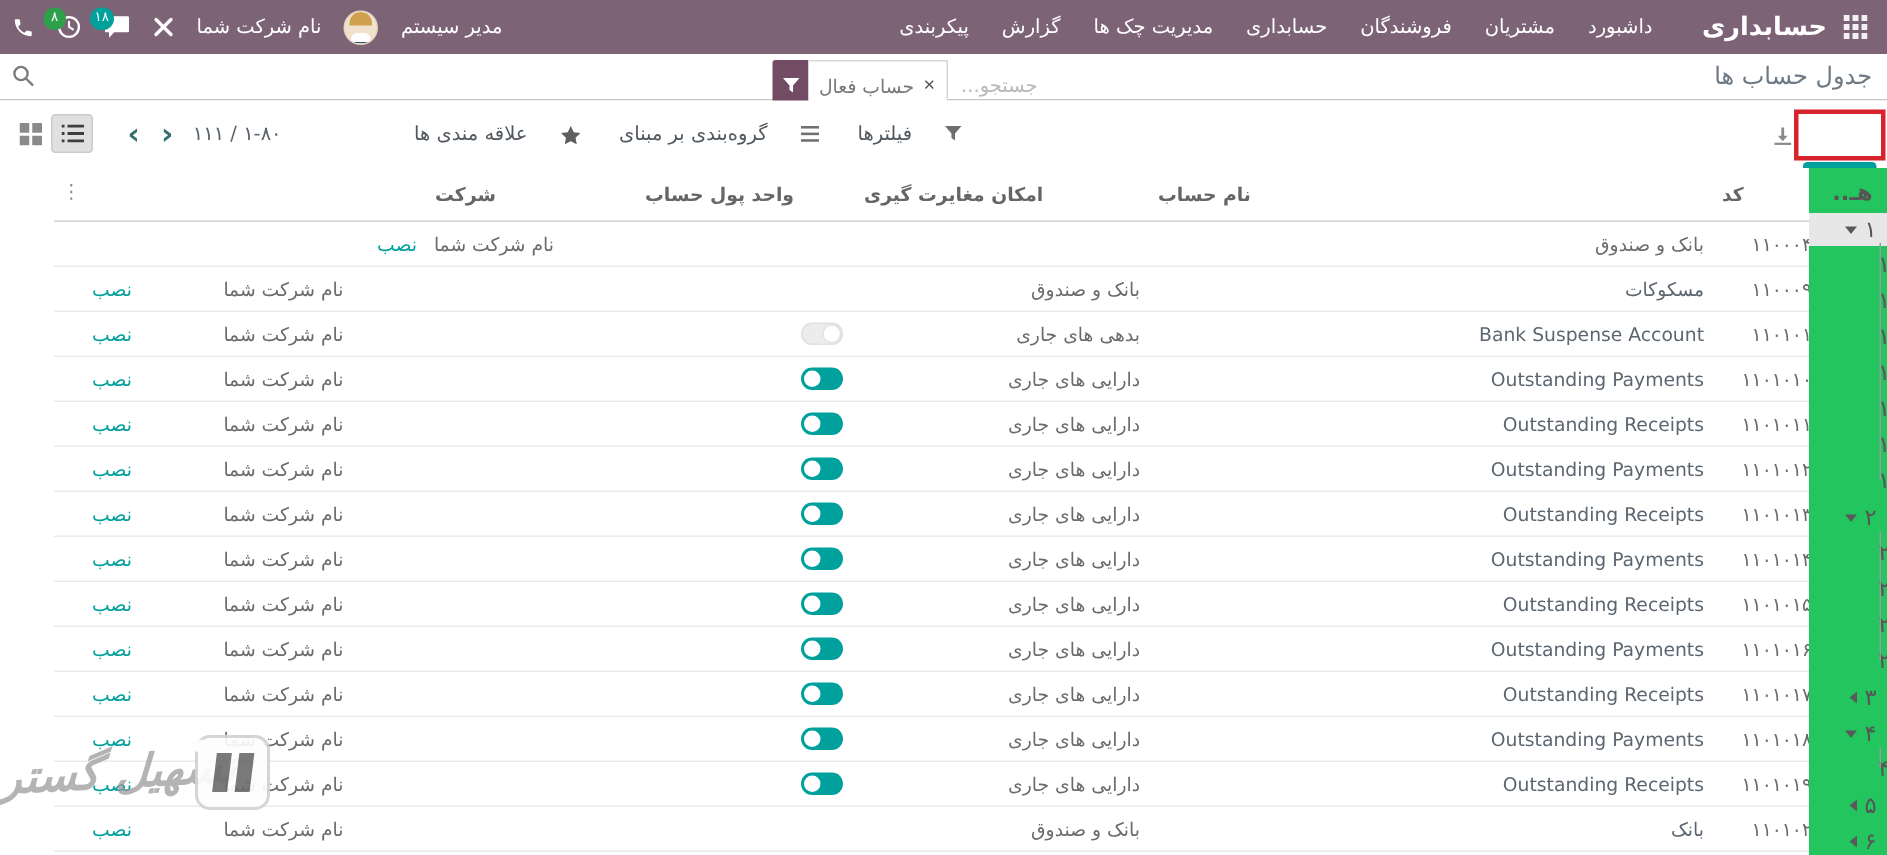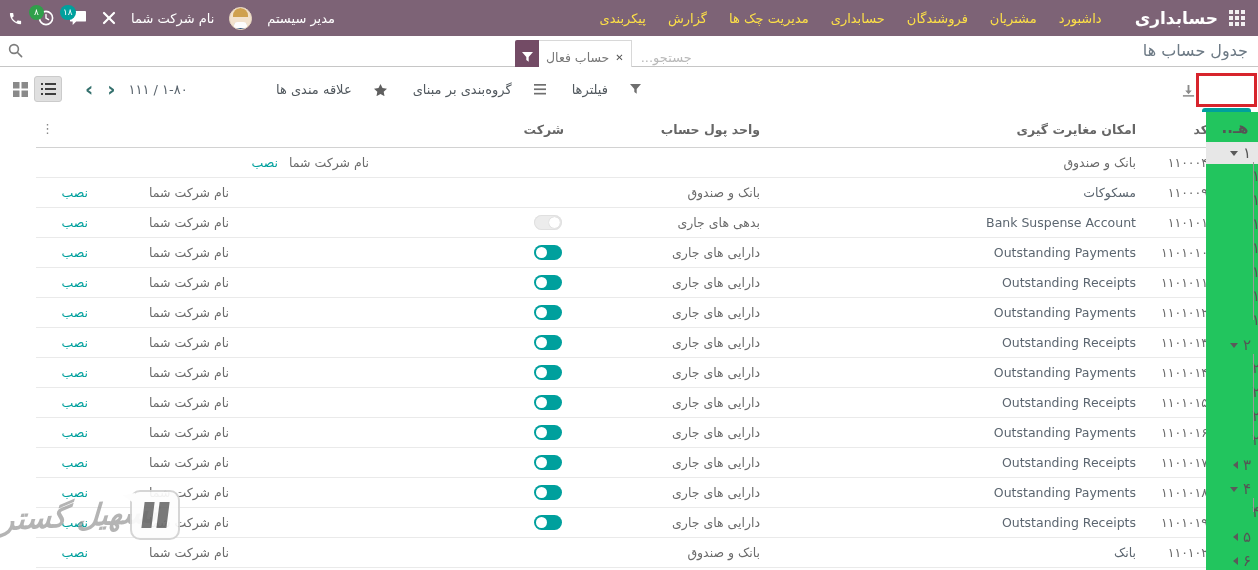--- a/index.html
+++ b/index.html
@@ -6,21 +6,21 @@
   html,body { width:1258px; height:570px; overflow:hidden; }
   body { font-family:"DejaVu Sans", sans-serif; direction:rtl; background:#fff; position:relative; }
 
   
   .topbar { height:36px; background:#7d6376; color:#fff; display:flex; align-items:center;
             justify-content:space-between; padding:0 8px; }
   .tb-right { display:flex; align-items:center; }
   .apps-btn { width:26px; height:26px; display:grid; place-items:center; cursor:pointer; }
   .brand { font-size:17px; font-weight:bold; margin:0 6px 0 22px; }
   .menu { display:flex; align-items:center; }
-  .menu a { color:#fde047; font-size:13px; padding:0 11px; text-decoration:none; cursor:pointer; white-space:nowrap; }
+  .menu a { color:#ffffff; font-size:13px; padding:0 11px; text-decoration:none; cursor:pointer; white-space:nowrap; }
   .tb-left { display:flex; align-items:center; direction:ltr; gap:15px; }
   .tray-ic { position:relative; display:grid; place-items:center; cursor:pointer; }
   .badge { position:absolute; top:-5px; left:-9px; min-width:15px; height:15px; border-radius:8px;
            font-size:9px; line-height:15px; text-align:center; color:#fff; padding:0 3px; }
   .badge.green { background:#2fa04a; }
   .badge.teal  { background:#00a09d; }
   .company-lbl, .user-lbl { font-size:13px; color:#fff; direction:rtl; cursor:pointer; white-space:nowrap; }
   .avatar { width:23px; height:23px; border-radius:50%; background:#f2e2cd; position:relative; overflow:hidden; border:1px solid #e8d7c0; }
   .avatar::before { content:''; position:absolute; top:0; left:3px; right:3px; height:9px; background:#cfa14f; border-radius:8px 8px 0 0; }
   .avatar::after { content:''; position:absolute; bottom:0; left:4px; right:4px; height:7px; background:#fdfdfd; border-radius:4px 4px 0 0; box-shadow:inset 0 -1px 0 #28527e; }
@@ -51,21 +51,21 @@
   .pg-arrow { font-size:20px; font-weight:bold; color:#34706d; cursor:pointer; line-height:1; padding:0 7px; }
   .pager { font-size:13px; color:#5a646d; direction:ltr; unicode-bidi:bidi-override; margin-left:6px; }
   .viewbar .gap { width:16px; }
 
   
   .tablewrap { position:absolute; top:112px; right:0; width:1222px; bottom:0; background:#fff; }
   .thead, .trow { display:grid; direction:rtl;
        grid-template-columns:44px 72px 376px 196px 146px 140px 190px 1fr; }
   .thead { height:36px; border-bottom:1px solid #d2d2d2; position:relative; }
   .thead .hcell { font-size:12.5px; font-weight:bold; color:#666; line-height:36px; padding:0 6px;
-                  text-align:right; white-space:nowrap; overflow:hidden; cursor:pointer; }
+                  text-align:left; white-space:nowrap; overflow:hidden; cursor:pointer; }
   .dots { position:absolute; left:5px; top:9px; font-size:13px; color:#8a8a8a; letter-spacing:0; cursor:pointer; }
   .trow { height:30px; border-bottom:1px solid #eaeaea; }
   .cell { font-size:12.5px; color:#6b6b6b; line-height:29px; padding:0 6px; text-align:right;
           white-space:nowrap; overflow:hidden; }
   .c-check, .h-check { display:grid; place-items:center; }
   .cb { width:13px; height:13px; border:1px solid #ababab; border-radius:2px; background:#fff; cursor:pointer; display:block; }
   .c-name { color:#5c6670; }
   .c-rec { display:flex; align-items:center; padding-right:8px; }
   .c-comp { padding-right:55px; }
   .install { color:#00a09d; cursor:pointer; text-decoration:none; }
@@ -257,20 +257,21 @@
     <span class="pager">۱۱۱ / ۱-۸۰</span>
   </div>
 </div>
 
 <div class="tablewrap">
   <div class="thead">
     <div class="hcell h-check">
         <span class="cb"></span>
       </div>
     <div class="hcell">کد</div>
+    <div class="hcell">نام حساب</div>
     <div class="hcell">امکان مغایرت گیری</div>
     <div class="hcell">واحد پول حساب</div>
     <div class="hcell">شرکت</div>
     <div class="hcell"></div>
     <span class="dots">⋮</span>
   </div>
   <div id="tbody">
   <div class="trow">
     <div class="cell c-check">
           <span class="cb"></span>

